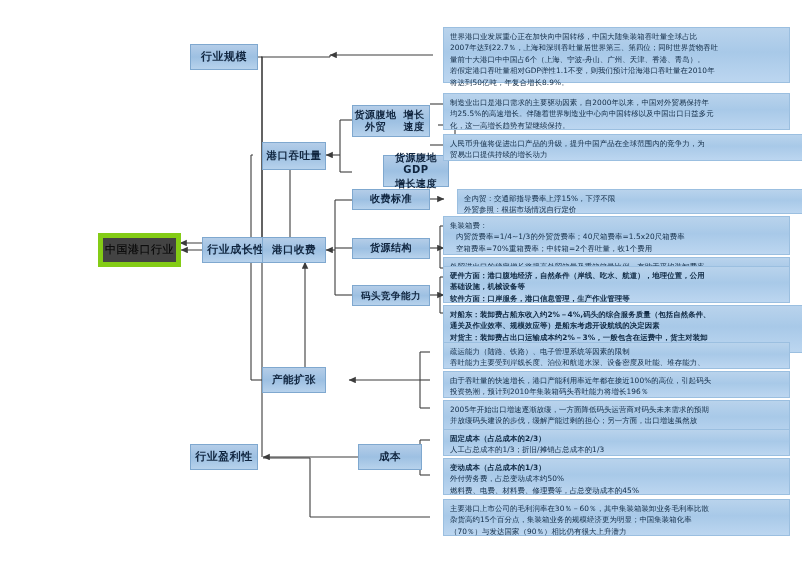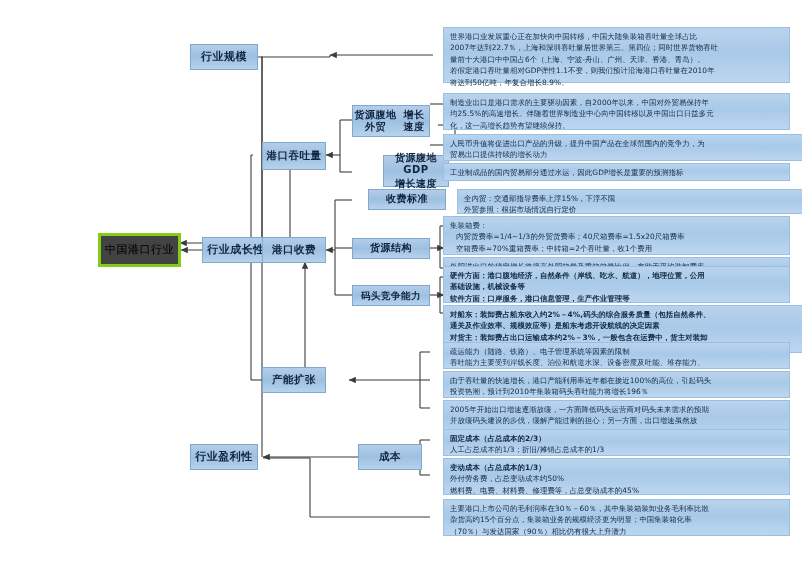--- a/index.html
+++ b/index.html
@@ -35,21 +35,21 @@
     text-align: center;
     background: linear-gradient(to bottom, #b4cde8 0%, #9dc0e2 50%, #b7d2ec 100%);
     border: 1px solid #7fa8cf;
     color: #10253f;
     font-weight: bold;
     letter-spacing: 0.5px;
     line-height: 1.25;
   }
   .node.root {
     background: #434343;
-    border: 3px solid #84cc16;
+    border: 5px solid #84cc16;
     color: #0d0d0d;
     text-shadow: 0 0 1px rgba(255,255,255,0.15);
   }
   .node.lvl1 { font-size: 11px; }
   .node.lvl2 { font-size: 10.5px; }
   .node.lvl3 { font-size: 10px; }
 
   .tbox {
     position: absolute;
     box-sizing: border-box;
@@ -200,21 +200,21 @@
   <div class="node lvl3" style="left:352px; top:105px; width:78px; height:32px; flex-direction:row; gap:1px;">
     <span>货源腹地外贸</span>
     <span>增长速度</span>
   </div>
 
   <div class="node lvl3" style="left:352px; top:155px; width:66px; height:32px; flex-direction:column; gap:1px;margin-left:31px;">
     <span>货源腹地GDP</span>
     <span>增长速度</span>
   </div>
 
-  <div class="node lvl3" style="left:368px; top:189px; width:78px; height:21px;">
+  <div class="node lvl3" style="left:352px; top:189px; width:78px; height:21px;">
     <span>收费标准</span>
   </div>
 
   <div class="node lvl3" style="left:352px; top:238px; width:78px; height:21px;">
     <span>货源结构</span>
   </div>
 
   <div class="node lvl3" style="left:352px; top:285px; width:78px; height:21px; font-size:9.5px;">
     <span>码头竞争能力</span>
   </div>
@@ -231,23 +231,20 @@
     <p>制造业出口是港口需求的主要驱动因素，自2000年以来，中国对外贸易保持年</p>
     <p>均25.5%的高速增长。伴随着世界制造业中心向中国转移以及中国出口日益多元</p>
     <p>化，这一高增长趋势有望继续保持。</p>
   </div>
 
   <div class="tbox" style="left:443px; top:134px; width:410px; height:27px;">
     <p>人民币升值将促进出口产品的升级，提升中国产品在全球范围内的竞争力，为</p>
     <p>贸易出口提供持续的增长动力</p>
   </div>
 
-  <div class="tbox" style="left:443px; top:163px; width:347px; height:18px;">
-    <p>工业制成品的国内贸易部分通过水运，因此GDP增长是重要的预测指标</p>
-  </div>
 
   <div class="tbox" style="left:457px; top:189px; width:347px; height:25px;">
     <p>全内贸：交通部指导费率上浮15%，下浮不限</p>
     <p>外贸参照：根据市场情况自行定价</p>
   </div>
 
   <div class="tbox" style="left:443px; top:216px; width:347px; height:39px;">
     <p>集装箱费：</p>
     <p class="ind">内贸货费率=1/4~1/3的外贸货费率；40尺箱费率=1.5x20尺箱费率</p>
     <p class="ind">空箱费率=70%重箱费率；中转箱=2个吞吐量，收1个费用</p>

